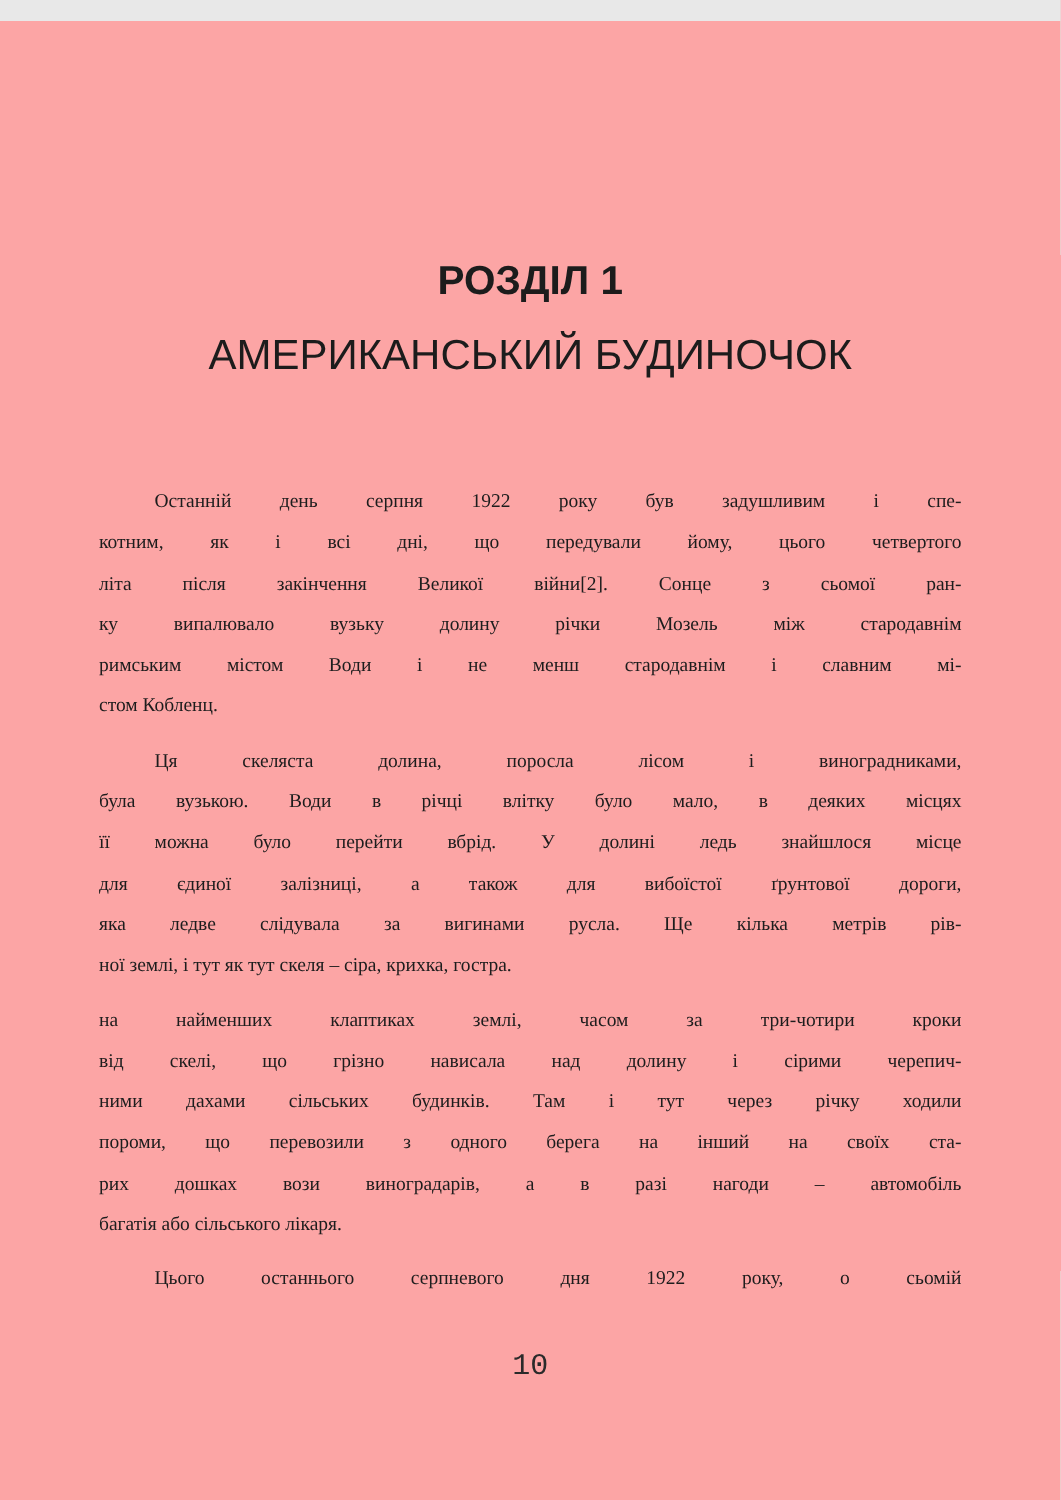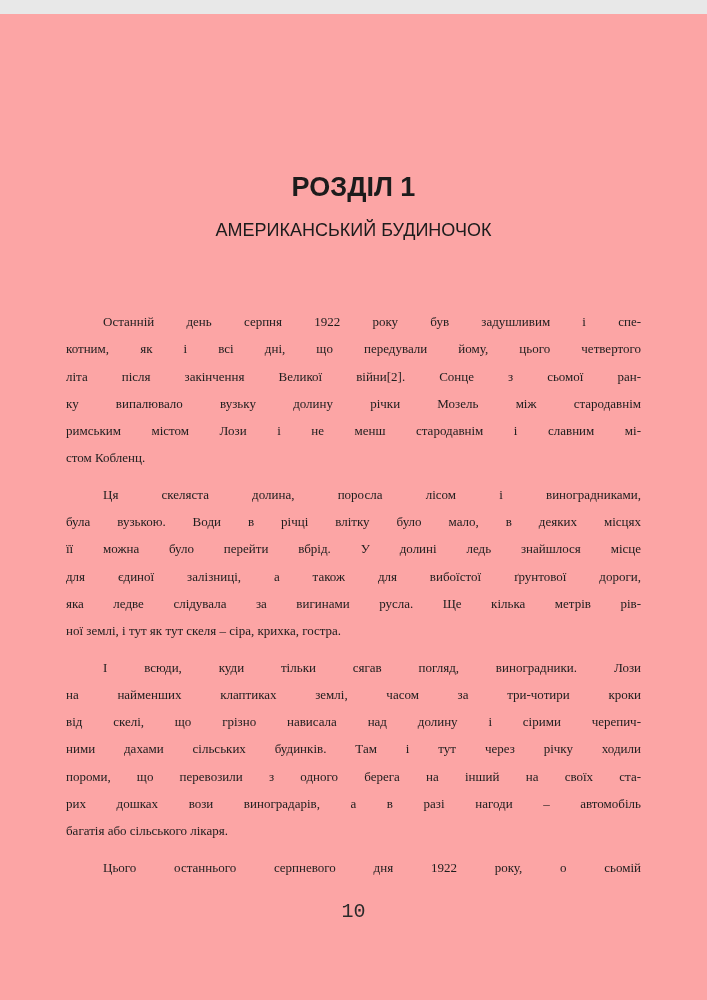--- a/index.html
+++ b/index.html
@@ -26,21 +26,21 @@
     font-weight: bold;
     font-size: 27px;
     line-height: 1.2;
     color: #1c1c1c;
   }
   .chapter-subtitle {
     margin-top: 17px;
     text-align: center;
     font-family: "Liberation Sans", sans-serif;
     font-weight: normal;
-    font-size: 18px;
+    font-size: 28px;
     line-height: 1.2;
     color: #1c1c1c;
   }
   .text-block {
     margin-top: 66px;
     font-size: 13px;
   }
   .para {
     margin: 0 0 9px 0;
   }
@@ -75,33 +75,32 @@
 
 <div class="page">
   <div class="chapter-title">РОЗДІЛ 1</div>
   <div class="chapter-subtitle">АМЕРИКАНСЬКИЙ БУДИНОЧОК</div>
   <div class="text-block">
       <div class="para">
         <div class="line first">Останній день серпня 1922 року був задушливим і спе-</div>
         <div class="line">котним, як і всі дні, що передували йому, цього четвертого</div>
         <div class="line">літа після закінчення Великої війни[2]. Сонце з сьомої ран-</div>
         <div class="line">ку випалювало вузьку долину річки Мозель між стародавнім</div>
-        <div class="line">римським містом Лози і не менш стародавнім і славним мі-</div>
+        <div class="line">римським містом Води і не менш стародавнім і славним мі-</div>
         <div class="line final">стом Кобленц.</div>
       </div>
       <div class="para">
         <div class="line first">Ця скеляста долина, поросла лісом і виноградниками,</div>
         <div class="line">була вузькою. Води в річці влітку було мало, в деяких місцях</div>
         <div class="line">її можна було перейти вбрід. У долині ледь знайшлося місце</div>
         <div class="line">для єдиної залізниці, а також для вибоїстої ґрунтової дороги,</div>
         <div class="line">яка ледве слідувала за вигинами русла. Ще кілька метрів рів-</div>
         <div class="line final">ної землі, і тут як тут скеля – сіра, крихка, гостра.</div>
       </div>
       <div class="para">
-        <div class="line first">І всюди, куди тільки сягав погляд, виноградники. Лози</div>
         <div class="line">на найменших клаптиках землі, часом за три-чотири кроки</div>
         <div class="line">від скелі, що грізно нависала над долину і сірими черепич-</div>
         <div class="line">ними дахами сільських будинків. Там і тут через річку ходили</div>
         <div class="line">пороми, що перевозили з одного берега на інший на своїх ста-</div>
         <div class="line">рих дошках вози виноградарів, а в разі нагоди – автомобіль</div>
         <div class="line final">багатія або сільського лікаря.</div>
       </div>
       <div class="para">
         <div class="line first">Цього останнього серпневого дня 1922 року, о сьомій</div>
       </div>

